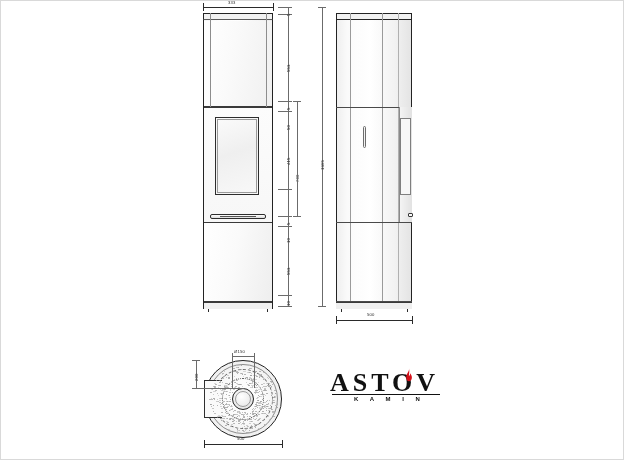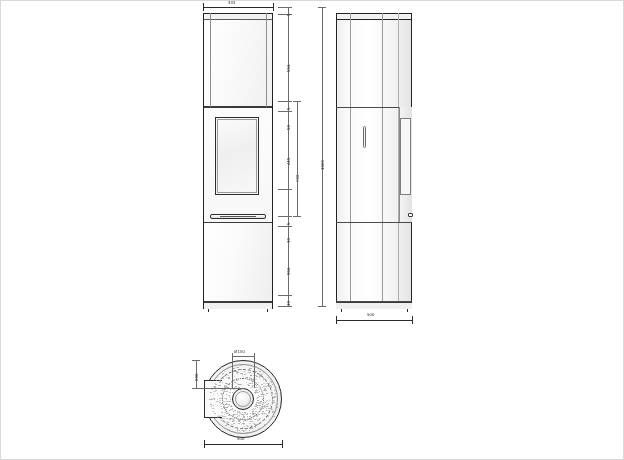--- a/index.html
+++ b/index.html
@@ -809,15 +809,23 @@
   <div class="ln hl thin" style="left:192px;top:360px;width:8px;"></div>
   <div class="ln hl thin" style="left:192px;top:388px;width:8px;"></div>
   <div class="dimtxt vert" style="left:195px;top:381px;">200</div>
   <div class="ln hl thin" style="left:196px;top:388px;width:48px;"></div>
 
   <div class="ln hl" style="left:204px;top:444px;width:78px;"></div>
   <div class="ln vl" style="left:204px;top:440px;height:8px;"></div>
   <div class="ln vl" style="left:282px;top:440px;height:8px;"></div>
   <div class="dimtxt" style="left:237px;top:437px;">500</div>
 
+  <div id="logo">
+    <div class="logo-text">ASTOV</div>
+    <svg class="flame" viewBox="0 0 14 20" aria-hidden="true">
+      <path d="M7 0.5 C7.4 4 4.2 5.4 4.2 9.2 C4.2 11.6 5.4 13.2 7 13.2 C8.6 13.2 9.9 11.6 9.9 9.4 C9.9 7.6 8.9 6.6 8.4 5.2 C8.1 7 7.3 7.4 7 8.6 C6.6 6.6 7.9 4.2 7 0.5 Z" fill="#d4111a"></path>
+    </svg>
+    <div class="logo-underline"></div>
+    <div class="logo-sub">K A M I N</div>
+  </div>
 
   <div id="frame"></div>
 </div>
 
 </body></html>

